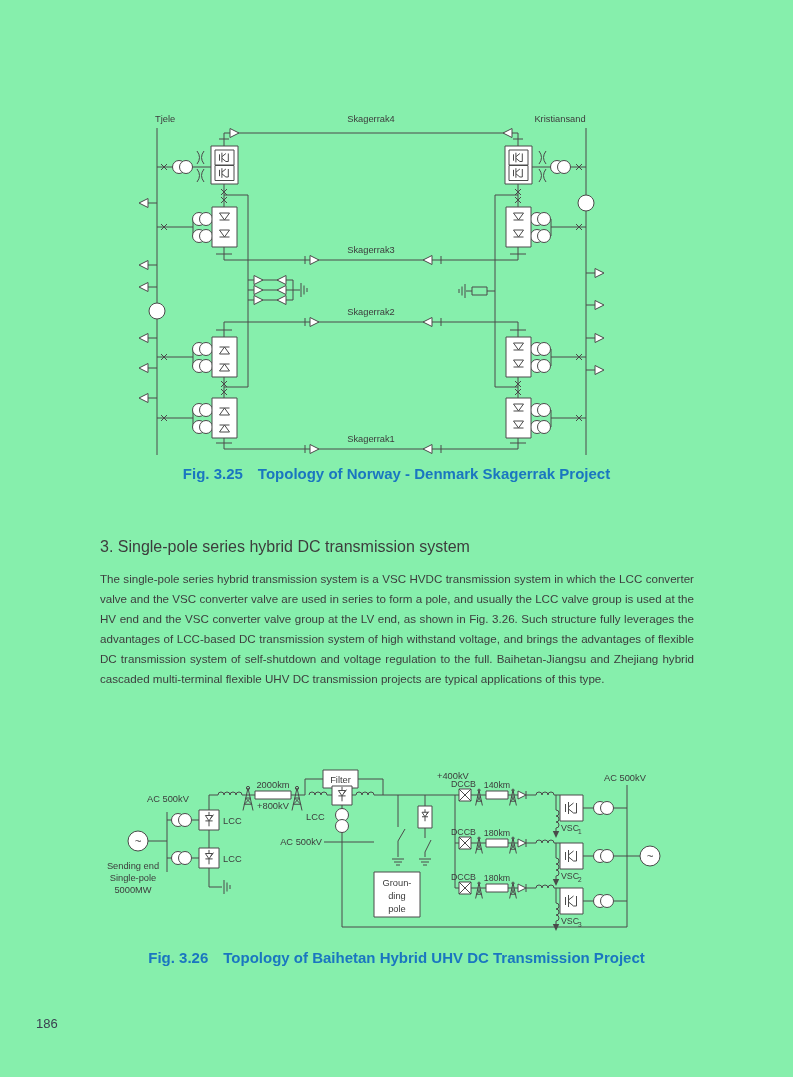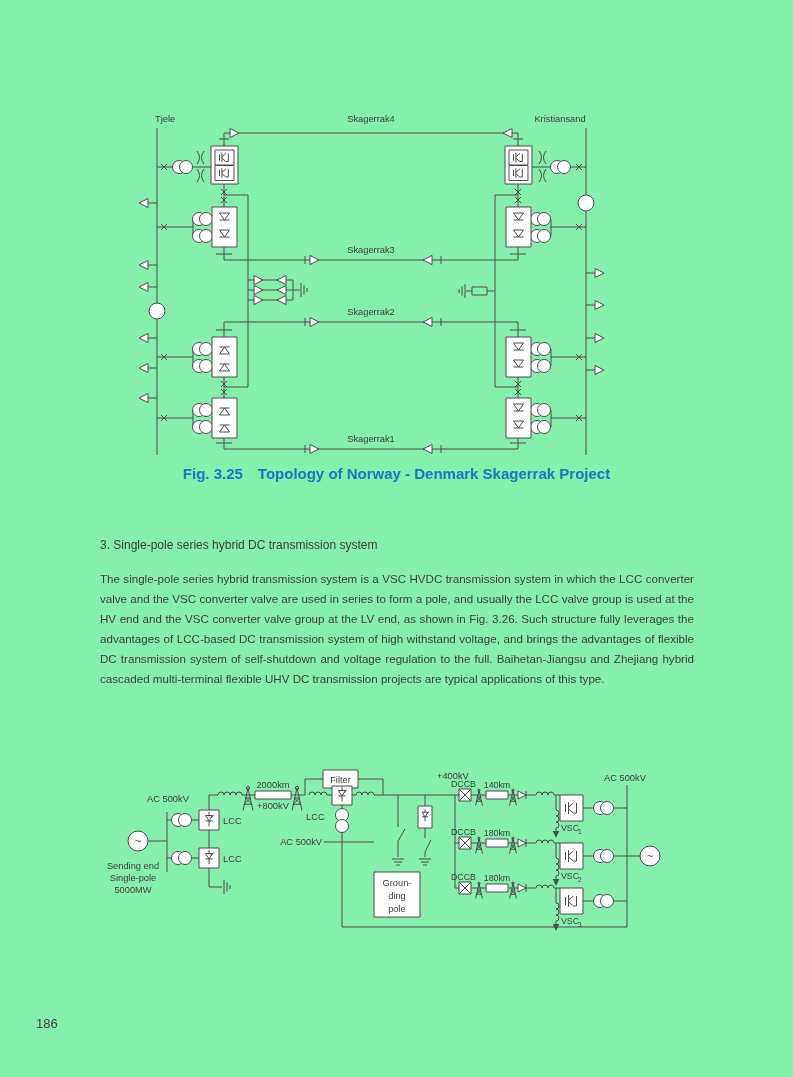--- a/index.html
+++ b/index.html
@@ -12,21 +12,21 @@
   svg .solid { fill:#4a4a4a; stroke:none; }
   svg text { fill:#3c3c3c; stroke:none; font-family:"Liberation Sans", sans-serif; font-size:9.3px; }
   svg text.tm { text-anchor:middle; }
   svg text.te { text-anchor:end; }
   svg text.t12 { font-size:11.5px; }
   svg text.t88 { font-size:8.8px; }
   svg text.t65 { font-size:6.5px; }
   .caption { position:absolute; left:0; width:100%; text-align:center;
              color:#1a76c0; font-weight:bold; font-size:15px; }
   .caption .gap { display:inline-block; width:15px; }
-  .heading { position:absolute; left:100px; top:538px; font-size:12px; color:#3d3d3d;text-align:right; }
+  .heading { position:absolute; left:100px; top:538px; font-size:16px; color:#3d3d3d;text-align:right; }
   .para { position:absolute; left:100px; top:569px; width:594px; font-size:11.6px;
           line-height:20px; color:#3d3d3d; text-align:justify; }
   .pageno { position:absolute; left:36px; top:1016px; font-size:13px; color:#3a4050; }
 </style>
 </head>
 <body>
 
 <div class="page">
 
   <svg class="fig" style="left:128px; top:108px;" width="545" height="352" viewBox="128 108 545 352">
@@ -443,15 +443,18 @@
       <line x1="627" y1="856" x2="640" y2="856"></line>
       <circle cx="650" cy="856" r="10" class="open"></circle>
       <text x="650" y="860" class="tm t12">~</text>
     </g>
 
     <g>
       <line x1="342" y1="927" x2="627" y2="927"></line>
     </g>
   </svg>
 
+  <div class="caption" style="top:949px">
+    <span>Fig. 3.26</span><span class="gap"></span><span>Topology of Baihetan Hybrid UHV DC Transmission Project</span>
+  </div>
 
   <div class="pageno">186</div>
 </div>
 
 </body></html>

